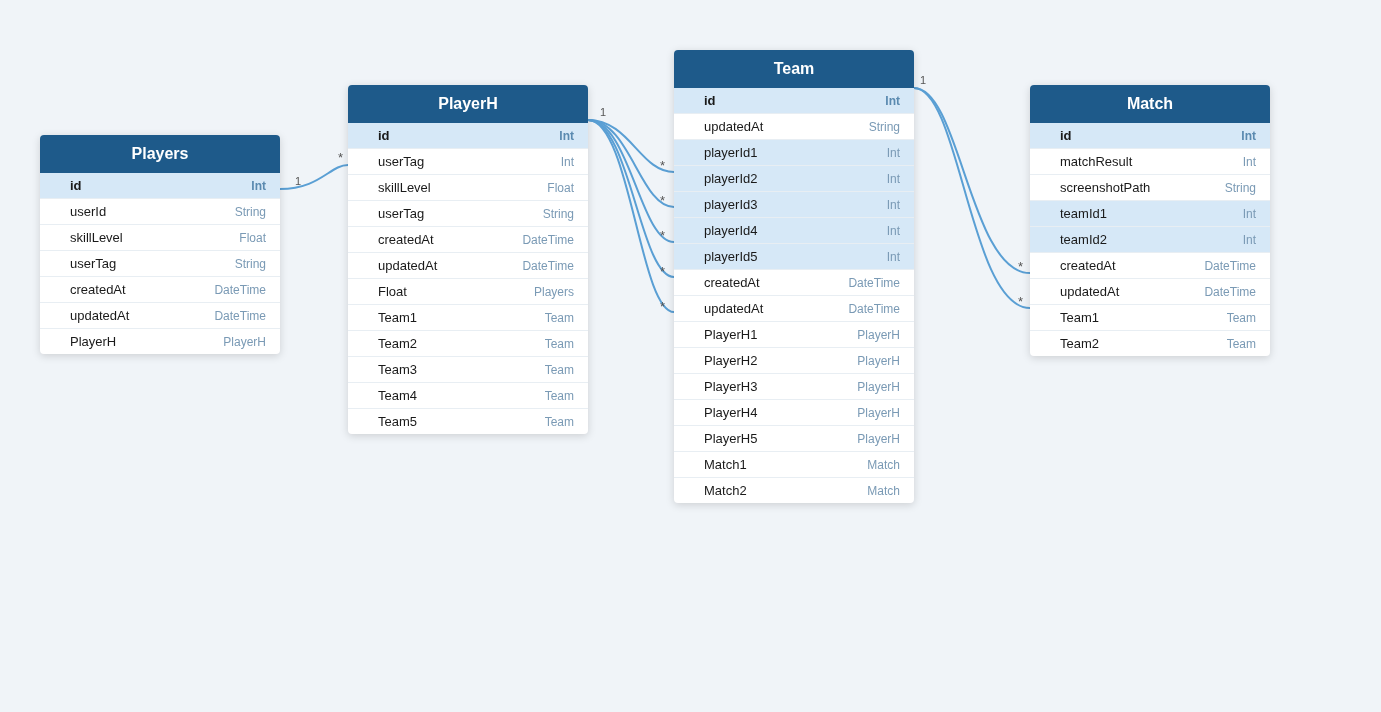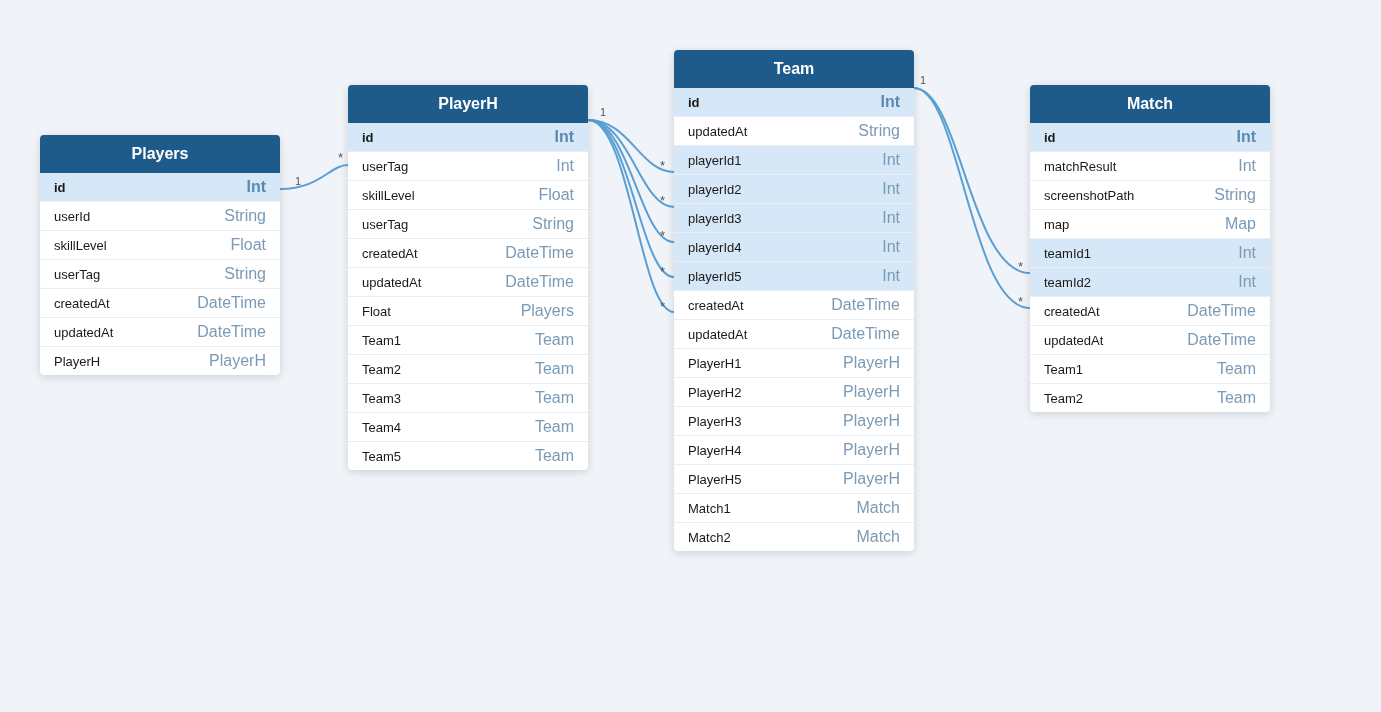--- a/index.html
+++ b/index.html
@@ -55,24 +55,25 @@
     .db-table-row.pk-row {
       background: #d6e8f7;
       font-weight: 600;
     }
     .db-table-row.fk-row {
       background: #d6e8f7;
     }
     .col-name {
       color: #1a1a1a;
       font-weight: 500;
+      margin-left: 16px;
     }
     .col-type {
       color: #7a9ab5;
-      font-size: 16px;
+      font-size: 12px;
       margin-left: 20px;
     }
     .pk-row .col-name {
       font-weight: 700;
     }
     .pk-row .col-type {
       color: #5a8ab0;
     }
   </style>
 </head>
@@ -277,24 +278,20 @@
       <span class="col-type">Int</span>
     </div>
     <div class="db-table-row">
       <span class="col-name">matchResult</span>
       <span class="col-type">Int</span>
     </div>
     <div class="db-table-row">
       <span class="col-name">screenshotPath</span>
       <span class="col-type">String</span>
     </div>
-    <div class="db-table-row">
-      <span class="col-name">map</span>
-      <span class="col-type">Map</span>
-    </div>
     <div class="db-table-row fk-row">
       <span class="col-name">teamId1</span>
       <span class="col-type">Int</span>
     </div>
     <div class="db-table-row fk-row">
       <span class="col-name">teamId2</span>
       <span class="col-type">Int</span>
     </div>
     <div class="db-table-row">
       <span class="col-name">createdAt</span>

